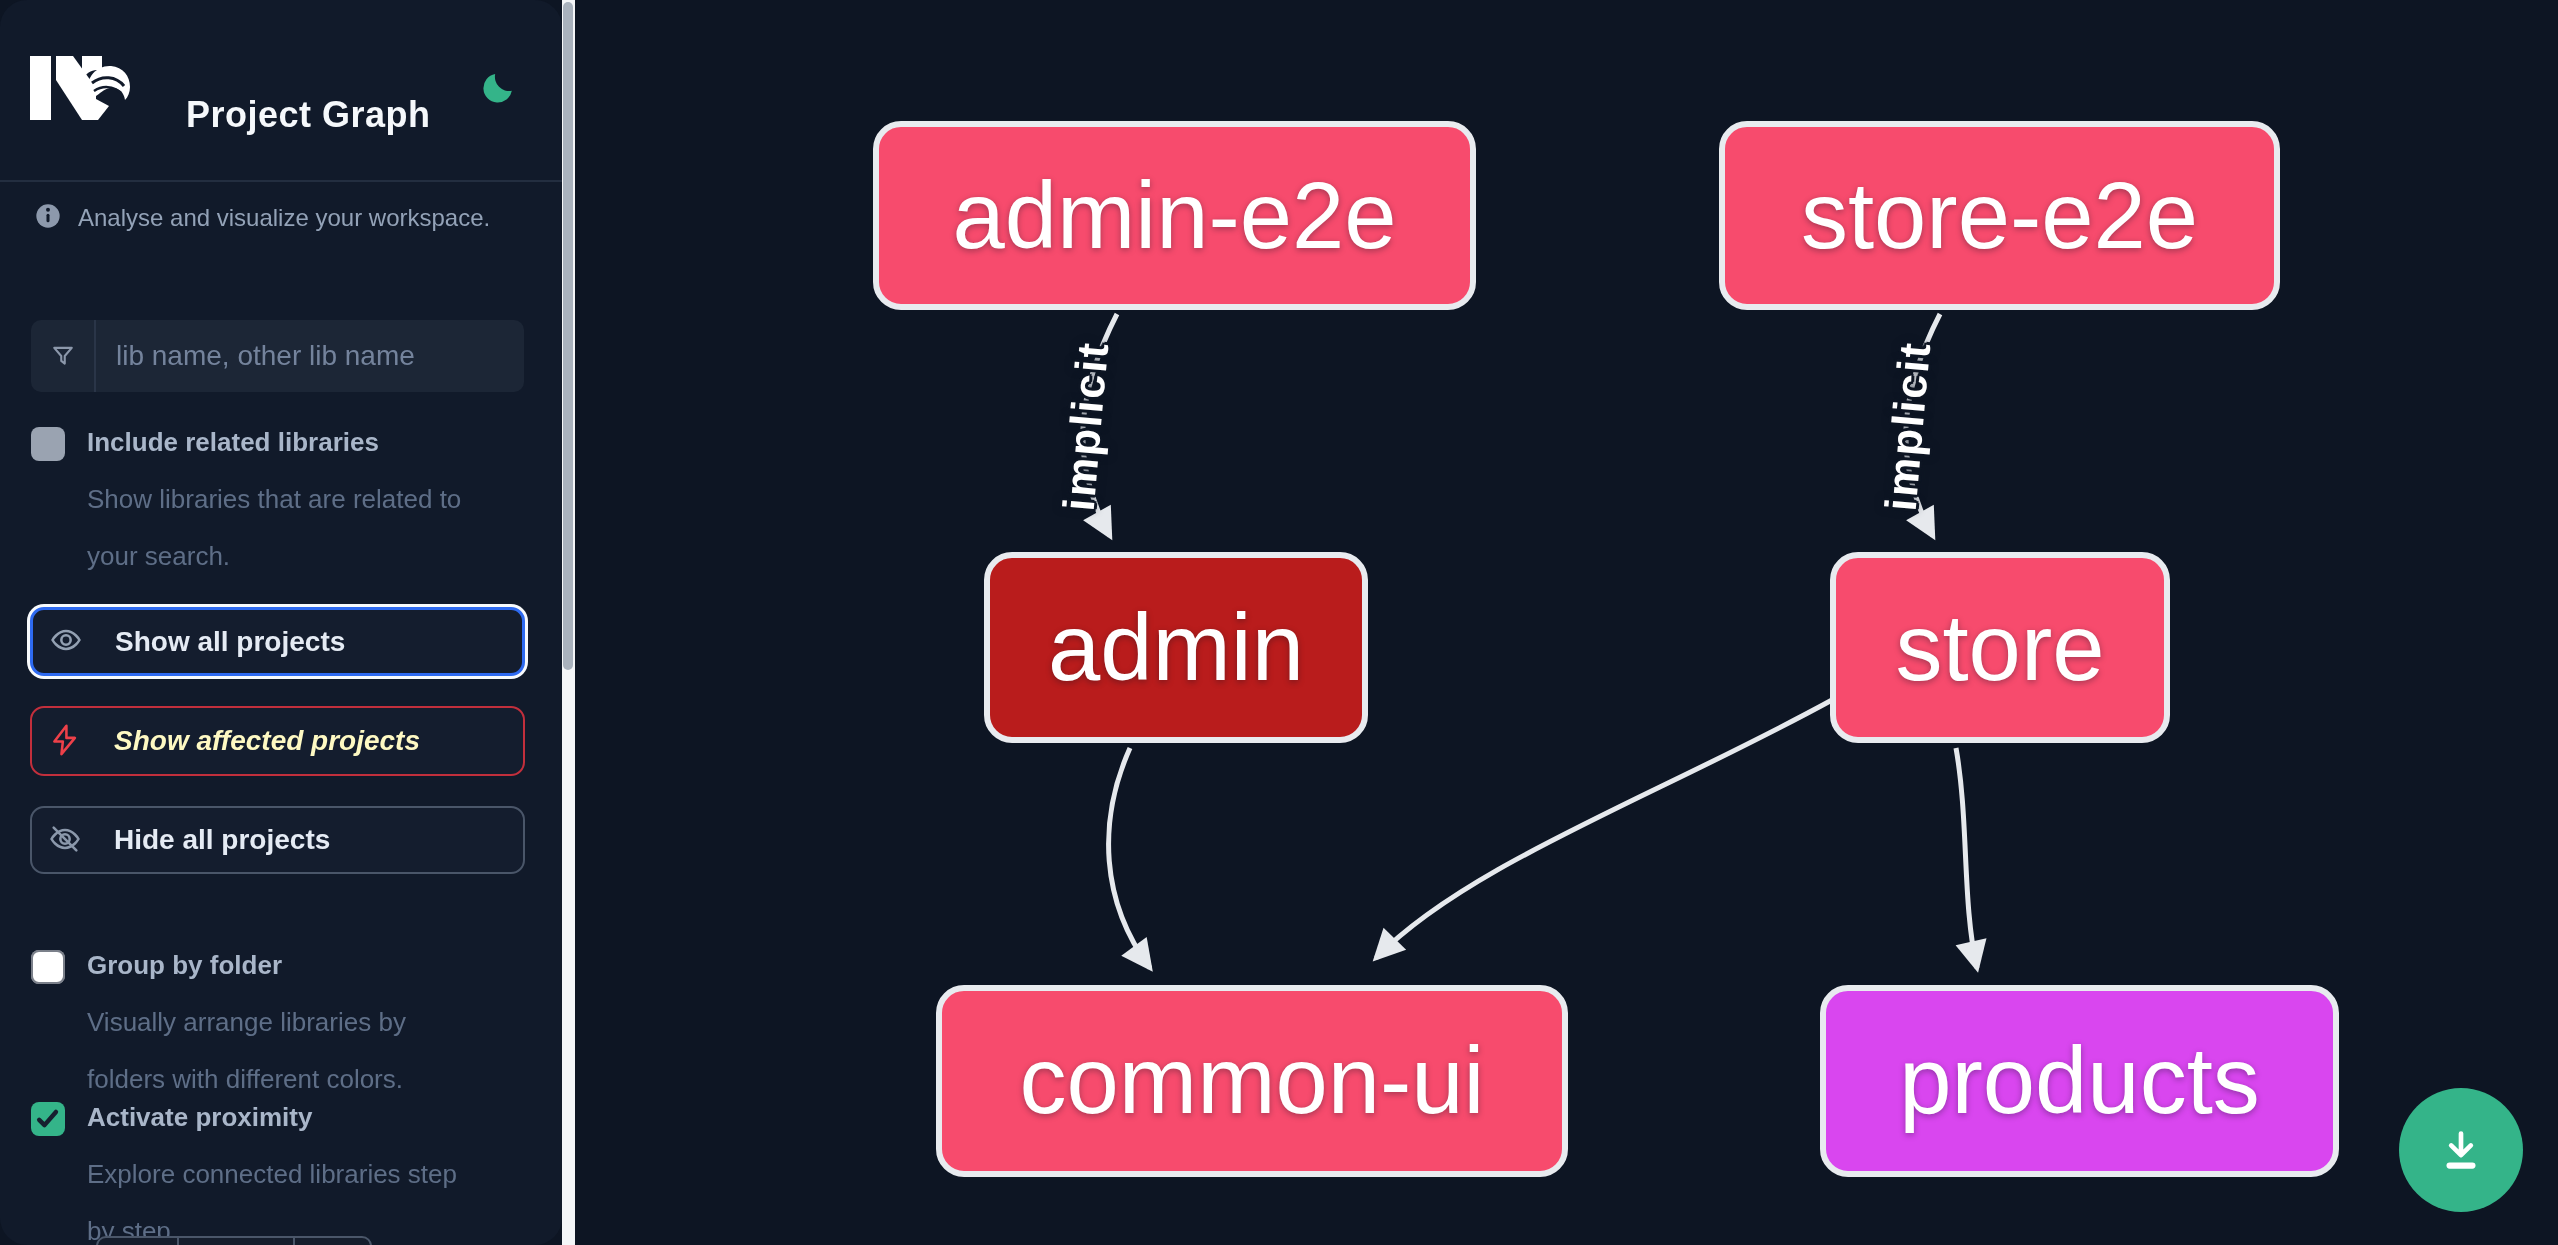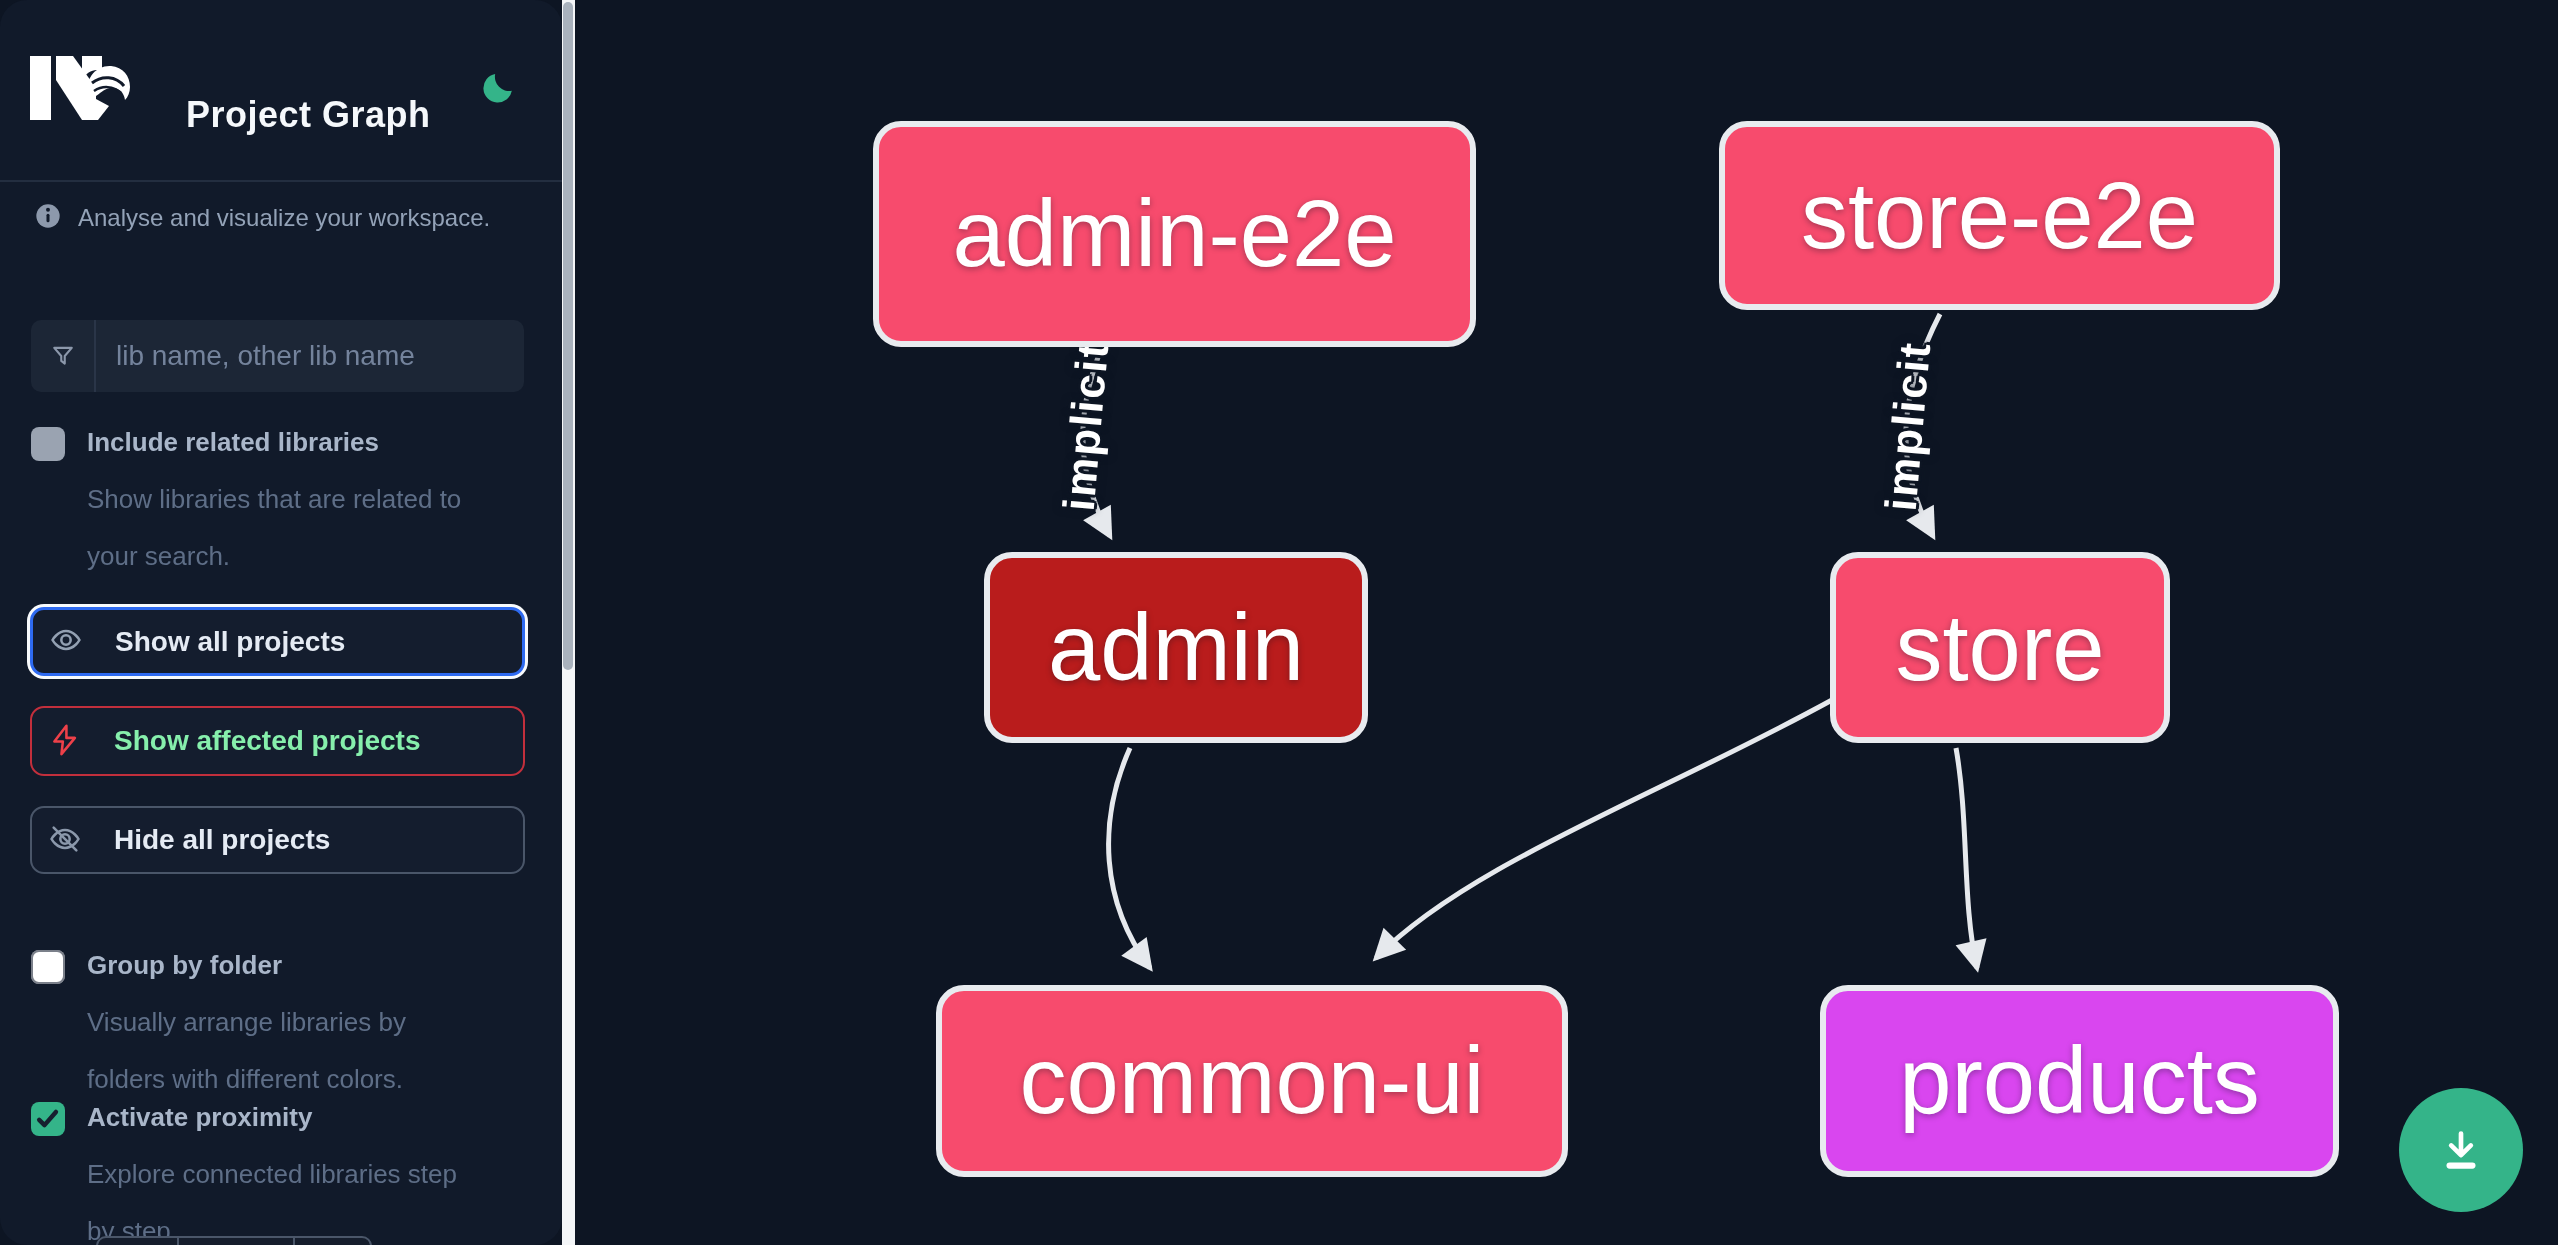--- a/index.html
+++ b/index.html
@@ -80,21 +80,21 @@
   .block .d{position:absolute;left:56px;top:46px;font-size:26px;line-height:57px;color:#5e6e87;white-space:pre-line;}
 
   .btn{
     position:absolute;left:30px;width:495px;box-sizing:border-box;
     background:#141d2e;border:2px solid #4a5669;border-radius:14px;
     display:flex;align-items:center;gap:32px;padding-left:16px;cursor:pointer;
   }
   .btn .lbl{font-size:28px;font-weight:600;color:#e5ebf4;white-space:nowrap;}
   .btn-showall{top:607px;height:69px;border:3px solid #2e6af0;box-shadow:0 0 0 3px #f8fafc;}
   .btn-affected{top:706px;height:70px;border-color:#c22f3c;}
-  .btn-affected .lbl{color:#86efac;}
+  .btn-affected .lbl{color:#fef9c3;font-style:italic;}
   .btn-hide{top:806px;height:68px;}
 
   .prox-ctl{
     position:absolute;left:96px;top:1236px;width:276px;height:34px;box-sizing:border-box;
     background:#151d2c;border:2px solid #4a5669;border-radius:10px;
     display:flex;
   }
   .prox-ctl .seg{box-sizing:border-box;height:100%;}
   .prox-ctl .seg+.seg{border-left:2px solid #4a5669;}
 
@@ -119,21 +119,21 @@
         <path d="M 1940 314 C 1900 392, 1892 462, 1933 536" marker-end="url(#arw)"></path>
         <path d="M 1130 748 C 1097 822, 1101 902, 1150 968" marker-end="url(#arw)"></path>
         <path d="M 1832 700 C 1655 797, 1468 864, 1376 958" marker-end="url(#arw)"></path>
         <path d="M 1956 748 C 1969 822, 1962 902, 1977 968" marker-end="url(#arw)"></path>
       </g>
     </svg>
 
     <div class="edge-label" style="left:1086px;top:426px;">implicit</div>
     <div class="edge-label" style="left:1908px;top:426px;">implicit</div>
 
-    <div class="gnode" style="left: 873px; top: 121px; width: 603px; height: 226px; background: rgb(247, 75, 109);">admin-e2e</div>
+    <div class="gnode" style="left: 873px; top: 121px; width: 603px; height: 189px; background: rgb(247, 75, 109);">admin-e2e</div>
     <div class="gnode" style="left: 1719px; top: 121px; width: 561px; height: 189px; background: rgb(247, 75, 109);">store-e2e</div>
     <div class="gnode" style="left: 984px; top: 552px; width: 384px; height: 191px; background: #b91c1c;">admin</div>
     <div class="gnode" style="left: 1830px; top: 552px; width: 340px; height: 191px; background: rgb(247, 75, 109);">store</div>
     <div class="gnode" style="left: 936px; top: 985px; width: 632px; height: 192px; background: rgb(247, 75, 109);">common-ui</div>
     <div class="gnode" style="left: 1820px; top: 985px; width: 519px; height: 192px; background: #d946ef;">products</div>
 
     <button class="fab">
       <span>
         <svg width="58" height="58" viewBox="0 0 56 56">
           <path d="M28 13v19M18.5 24.5l9.5 9.5 9.5-9.5" stroke="#ffffff" stroke-width="4.5" fill="none" stroke-linecap="round" stroke-linejoin="round"></path>

